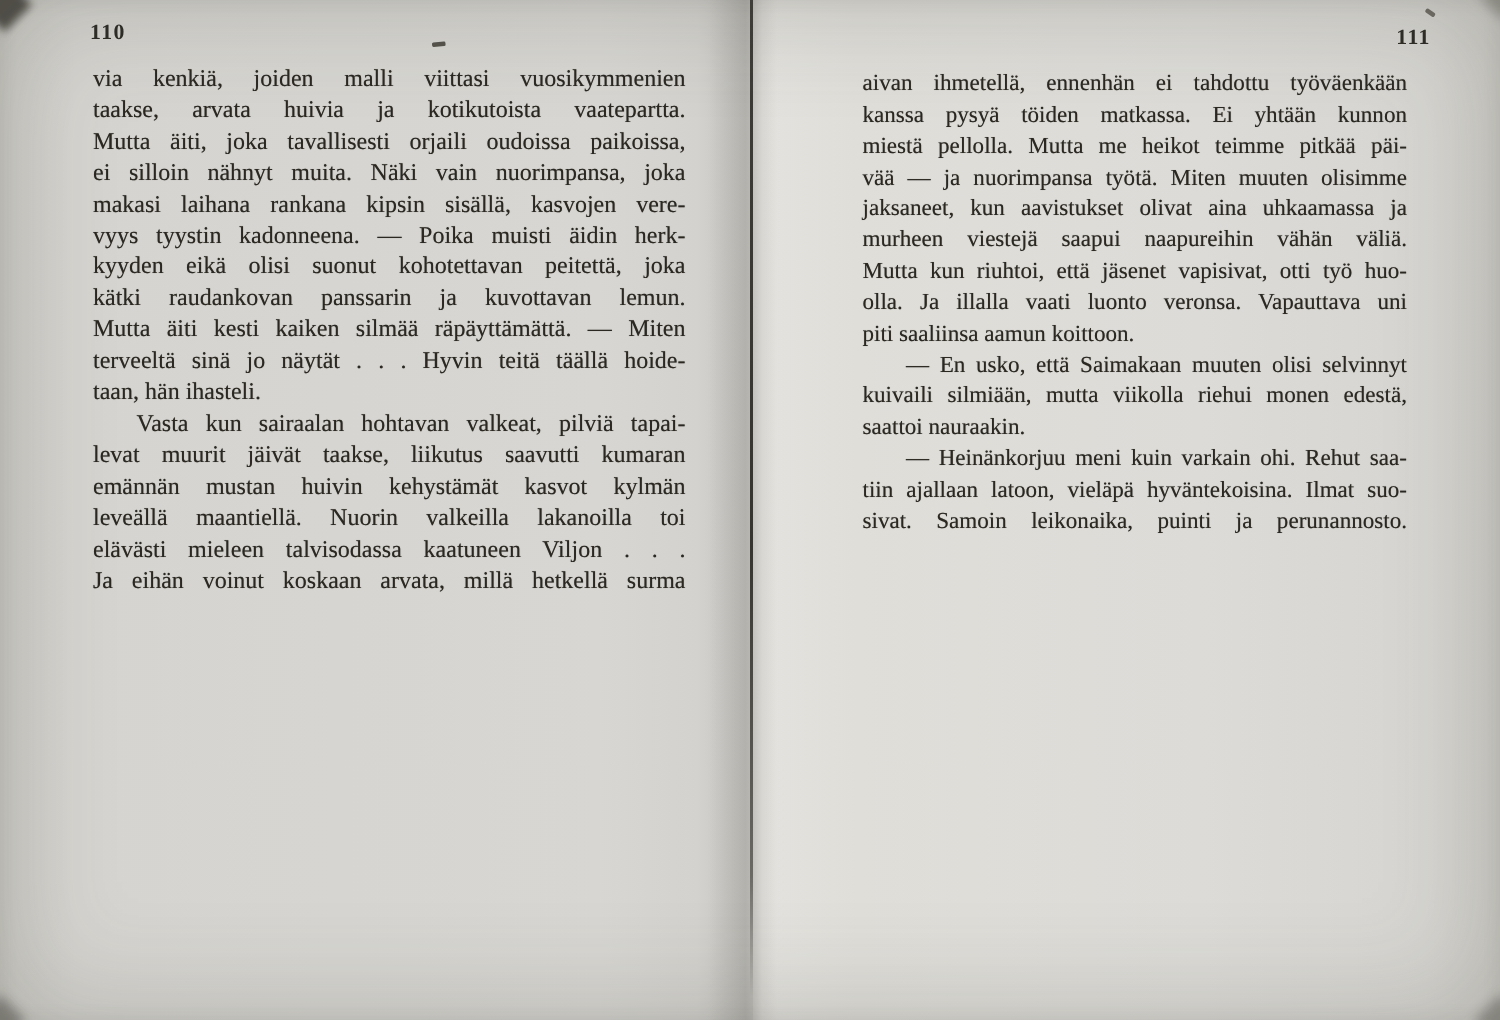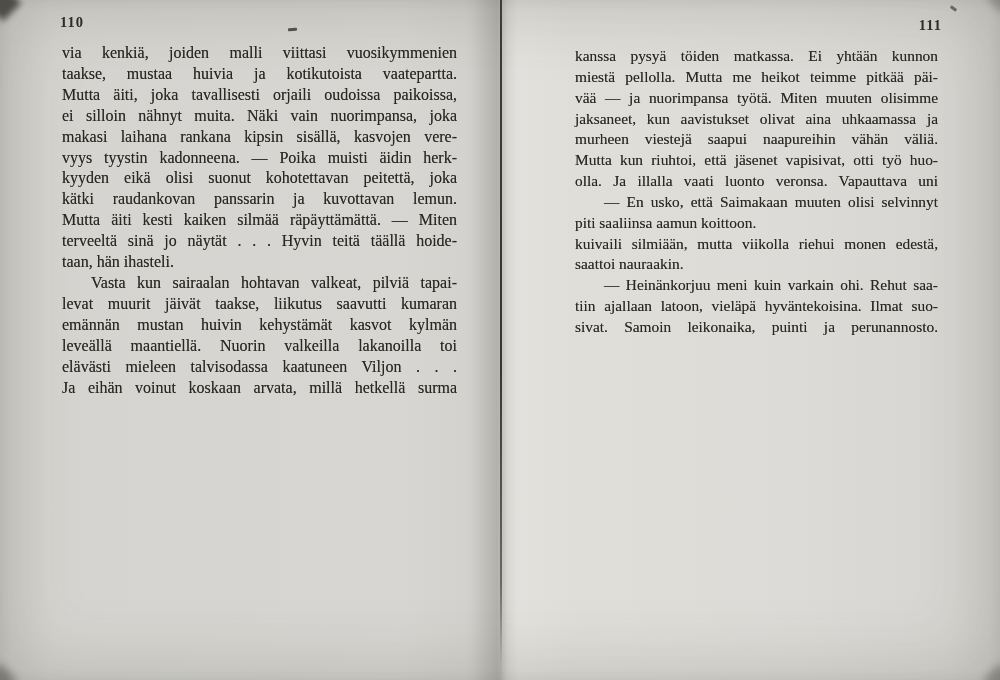--- a/index.html
+++ b/index.html
@@ -34,21 +34,21 @@
     position:absolute; left:502px; top:0; width:16px; height:680px;
     background:linear-gradient(90deg, rgba(160,158,152,0.28) 0%, rgba(160,158,152,0) 100%);
     pointer-events:none;
   }
   .pagenum {
     position:absolute;
     font-size:14.5px; font-weight:bold; letter-spacing:1px;
     color:#2c2a24;
   }
   .pagenum-left { left:60px; top:14px; }
-  .pagenum-right { right:58px; top:17px; }
+  .pagenum-right { right:46px; top:17px; }
   .text-block {
     position:absolute;
     color:#2b2822;
     text-shadow:0 0 0.5px rgba(43,40,34,0.55);
   }
   .text-left  { left:62px;  top:43px; width:395px; font-size:16px;   line-height:20.9px; }
   .text-right { left:575px; top:46px; width:363px; font-size:15.4px; line-height:20.85px; }
   .line { text-align:justify; text-align-last:left; white-space:normal; }
   .line.just { text-align-last:justify; }
   .line.indent { text-indent:29px; }
@@ -67,21 +67,21 @@
 <div class="spread">
 
   <div class="gutter-soft"></div>
   <div class="gutter-soft-r"></div>
   <div class="gutter-line"></div>
 
   <div>
     <div class="pagenum pagenum-left">110</div>
     <div class="text-block text-left" id="lines-left">
         <div class="line just">via kenkiä, joiden malli viittasi vuosikymmenien</div>
-        <div class="line just">taakse, mustaa huivia ja kotikutoista vaatepartta.</div>
+        <div class="line just">taakse, arvata huivia ja kotikutoista vaatepartta.</div>
         <div class="line just">Mutta äiti, joka tavallisesti orjaili oudoissa paikoissa,</div>
         <div class="line just">ei silloin nähnyt muita. Näki vain nuorimpansa, joka</div>
         <div class="line just">makasi laihana rankana kipsin sisällä, kasvojen vere-</div>
         <div class="line just">vyys tyystin kadonneena. — Poika muisti äidin herk-</div>
         <div class="line just">kyyden eikä olisi suonut kohotettavan peitettä, joka</div>
         <div class="line just">kätki raudankovan panssarin ja kuvottavan lemun.</div>
         <div class="line just">Mutta äiti kesti kaiken silmää räpäyttämättä. — Miten</div>
         <div class="line just">terveeltä sinä jo näytät . . . Hyvin teitä täällä hoide-</div>
         <div class="line">taan, hän ihasteli.</div>
         <div class="line indent just">Vasta kun sairaalan hohtavan valkeat, pilviä tapai-</div>
@@ -89,29 +89,30 @@
         <div class="line just">emännän mustan huivin kehystämät kasvot kylmän</div>
         <div class="line just">leveällä maantiellä. Nuorin valkeilla lakanoilla toi</div>
         <div class="line just">elävästi mieleen talvisodassa kaatuneen Viljon . . .</div>
         <div class="line just">Ja eihän voinut koskaan arvata, millä hetkellä surma</div>
       </div>
   </div>
 
   <div>
     <div class="pagenum pagenum-right">111</div>
     <div class="text-block text-right" id="lines-right">
+        <div class="line just">aivan ihmetellä, ennenhän ei tahdottu työväenkään</div>
         <div class="line just">kanssa pysyä töiden matkassa. Ei yhtään kunnon</div>
         <div class="line just">miestä pellolla. Mutta me heikot teimme pitkää päi-</div>
         <div class="line just">vää — ja nuorimpansa työtä. Miten muuten olisimme</div>
         <div class="line just">jaksaneet, kun aavistukset olivat aina uhkaamassa ja</div>
         <div class="line just">murheen viestejä saapui naapureihin vähän väliä.</div>
         <div class="line just">Mutta kun riuhtoi, että jäsenet vapisivat, otti työ huo-</div>
         <div class="line just">olla. Ja illalla vaati luonto veronsa. Vapauttava uni</div>
+        <div class="line">piti saaliinsa aamun koittoon.</div>
         <div class="line indent just">— En usko, että Saimakaan muuten olisi selvinnyt</div>
-        <div class="line">piti saaliinsa aamun koittoon.</div>
         <div class="line just">kuivaili silmiään, mutta viikolla riehui monen edestä,</div>
         <div class="line">saattoi nauraakin.</div>
         <div class="line indent just">— Heinänkorjuu meni kuin varkain ohi. Rehut saa-</div>
         <div class="line just">tiin ajallaan latoon, vieläpä hyväntekoisina. Ilmat suo-</div>
         <div class="line just">sivat. Samoin leikonaika, puinti ja perunannosto.</div>
       </div>
   </div>
 
   <div class="speck speck-1"></div>
   <div class="speck speck-2"></div>

